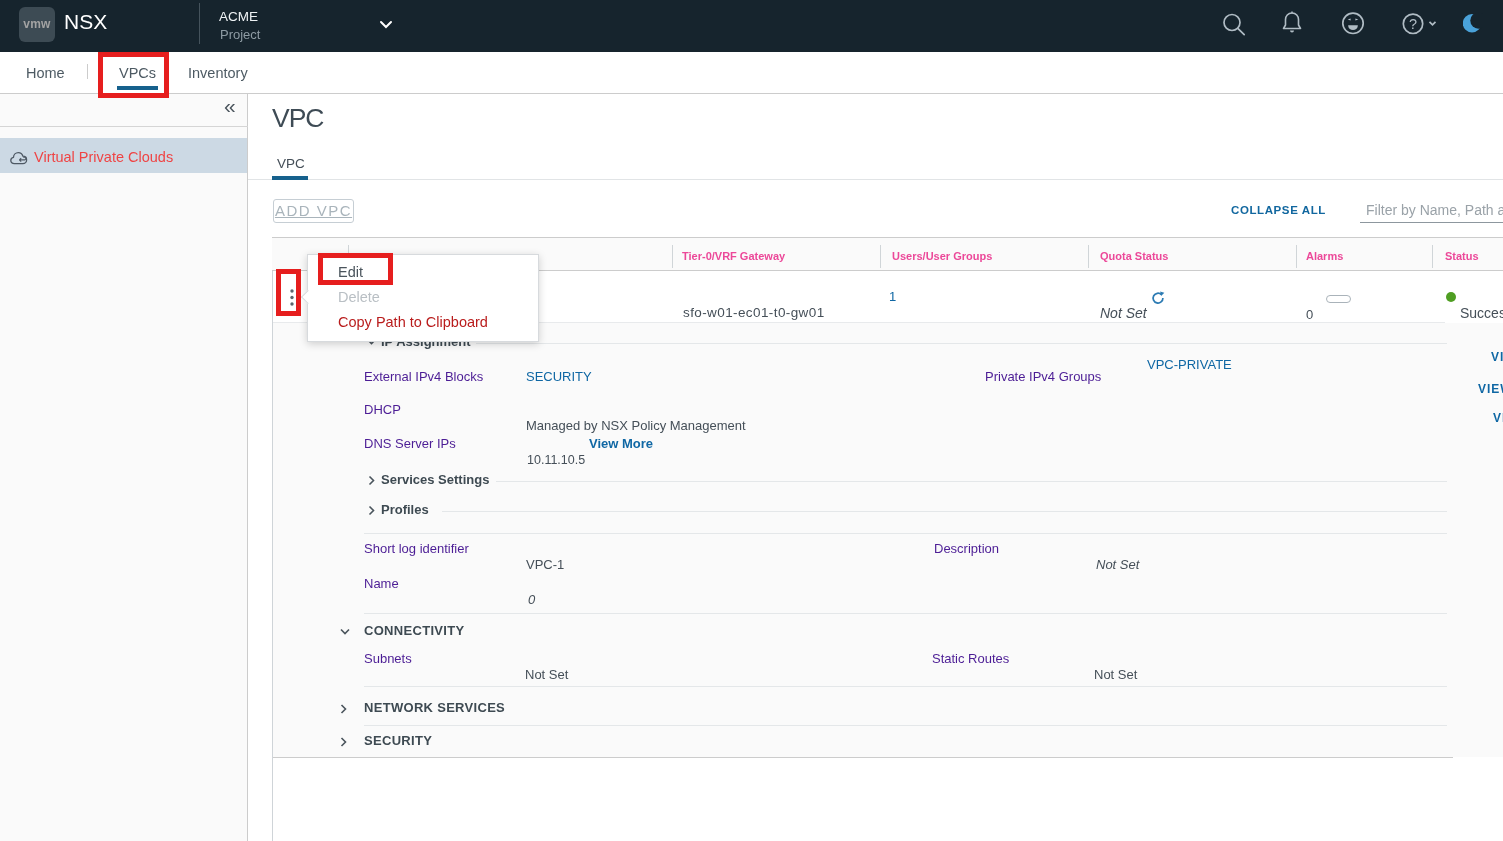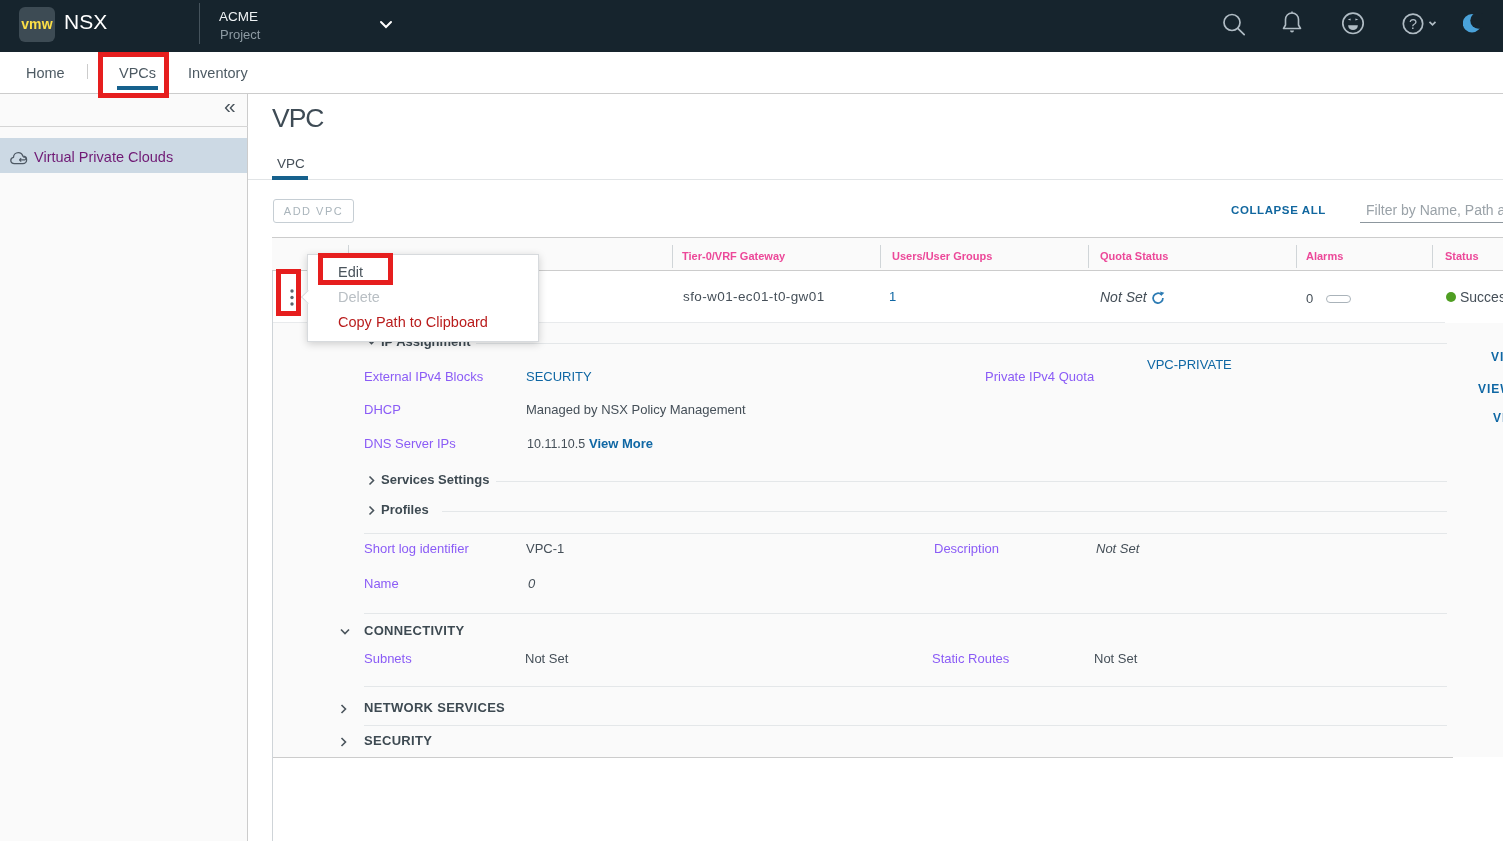--- a/index.html
+++ b/index.html
@@ -1,34 +1,34 @@
 <!DOCTYPE html>
 <html><head>
 <meta charset="utf-8">
 <style>
   html,body{margin:0;padding:0;}
   body{font-family:"Liberation Sans",sans-serif;}
   #page{position:relative;width:1503px;height:841px;overflow:hidden;background:#fff;}
   .abs{position:absolute;}
-  .lbl{font-size:13px;color:#8b5cf6;line-height:18px;}
-  .val{font-size:13px;color:#454f58;line-height:18px;}
+  .lbl{font-size:13px;color:#4c1d95;line-height:18px;}
+  .val{font-size:13px;color:#454f58;line-height:18px;margin-top:16px;}
   .link{font-size:13px;color:#0f67a4;line-height:18px;}
   .sec{font-size:13px;font-weight:bold;color:#3e4a52;line-height:18px;}
   .hdr{font-size:11px;font-weight:bold;color:#ec4899;line-height:18px;}
   .hline{height:1px;background:#e4e7e9;}
   .vline{width:1px;background:#d0d5d8;}
   .redbox{position:absolute;border:5px solid #e61e1e;z-index:50;}
 </style>
 </head>
 <body>
 <div id="page">
 
   <div class="abs" style="left:0;top:0;width:1503px;height:52px;background:#16242d;"></div>
   <div class="abs" style="left:19px;top:7px;width:36px;height:35px;border-radius:6px;background:#3d4b54;text-align:center;">
-     <span style="font-size:14px;font-weight:bold;color:#fde047;line-height:35px;letter-spacing:0.2px;">vmw</span></div>
+     <span style="font-size:12px;font-weight:bold;color:#a3a3a3;line-height:35px;letter-spacing:0.2px;">vmw</span></div>
   <div class="abs" style="left:64px;top:13px;font-size:21px;color:#fff;line-height:18px;">NSX</div>
   <div class="abs" style="left:199px;top:3px;width:1px;height:41px;background:#45535c;"></div>
   <div class="abs" style="left:219px;top:9px;font-size:13.5px;color:#eef2f4;line-height:15px;">ACME</div>
   <div class="abs" style="left:220px;top:28px;font-size:13px;color:#8e9ba3;line-height:14px;">Project</div>
   <svg class="abs" style="left:379px;top:20px;" width="14" height="10" viewBox="0 0 14 10">
      <path d="M2 2 L7 7 L12 2" fill="none" stroke="#fff" stroke-width="2" stroke-linecap="round"></path>
     </svg>
 
   <svg class="abs" style="left:1221px;top:11px;" width="26" height="26" viewBox="0 0 26 26">
     <circle cx="11" cy="11.5" r="8" fill="none" stroke="#b0bcc4" stroke-width="1.7"></circle>
@@ -64,29 +64,29 @@
   <div class="abs" style="left:188px;top:65px;font-size:14.5px;color:#4d5a63;line-height:16px;">Inventory</div>
 
   <div class="abs" style="left:0;top:94px;width:247px;height:747px;background:#fafafa;border-right:1px solid #ccc;"></div>
   <div class="abs" style="left:224px;top:94px;font-size:21px;color:#4a545c;line-height:24px;">«</div>
   <div class="abs" style="left:0;top:126px;width:248px;height:1px;background:#d5d5d5;"></div>
   <div class="abs" style="left:0;top:138px;width:247px;height:35px;background:#ccd9e4;"></div>
   <svg class="abs" style="left:10px;top:151px;" width="19" height="14" viewBox="0 0 19 14">
     <path d="M4.3 12.7 C2.2 12.7 0.8 11.2 0.8 9.4 C0.8 7.8 2 6.5 3.5 6.3 C3.6 3.7 5.7 1.7 8.3 1.7 C10.5 1.7 12.3 3.2 12.9 5.2 C15 5.3 16.6 6.9 16.6 9 C16.6 11 15 12.7 12.9 12.7 Z" fill="none" stroke="#4e5964" stroke-width="1.3" stroke-linejoin="round"></path>
     <path d="M9.3 8.9 L15.2 8.9 M9.3 8.9 L11.2 7.2 M9.3 8.9 L11.2 10.6 M13.2 6.3 L15.8 6.3 L15.8 8.9" fill="none" stroke="#4e5964" stroke-width="1.1"></path>
     </svg>
-  <div class="abs" style="left:34px;top:149px;font-size:14.5px;color:#701a75;line-height:17px;">Virtual Private Clouds</div>
+  <div class="abs" style="left:34px;top:149px;font-size:14.5px;color:#ef4444;line-height:17px;">Virtual Private Clouds</div>
 
   <div class="abs" style="left:272px;top:103px;font-size:26.5px;letter-spacing:-1px;color:#3e4b55;line-height:30px;">VPC</div>
   <div class="abs" style="left:277px;top:156px;font-size:13.5px;color:#454f58;line-height:16px;">VPC</div>
   <div class="abs" style="left:248px;top:179px;width:1255px;height:1px;background:#e1e4e6;"></div>
   <div class="abs" style="left:272px;top:176px;width:36px;height:4px;background:#16618d;"></div>
 
   <div class="abs" style="left:273px;top:199px;width:81px;height:24px;border:1px solid #c6ced4;border-radius:3px;box-sizing:border-box;text-align:center;">
-    <span style="font-size:11px;letter-spacing:1.5px;color:#a9b4bb;line-height:22px;">ADD VPC</span></div>
+    <span style="font-size:15px;letter-spacing:1.5px;color:#a9b4bb;line-height:22px;text-decoration:underline;">ADD VPC</span></div>
   <div class="abs" style="left:1231px;top:203px;font-size:11.5px;font-weight:bold;letter-spacing:0.6px;color:#11679f;line-height:15px;">COLLAPSE ALL</div>
   <div class="abs" style="left:1366px;top:202px;font-size:14px;color:#9aa2a8;line-height:16px;white-space:nowrap;">Filter by Name, Path a</div>
   <div class="abs" style="left:1360px;top:222px;width:143px;height:1px;background:#8d979e;"></div>
 
   <div class="abs" style="left:272px;top:237px;width:1px;height:604px;background:#cfd4d8;"></div>
   <div class="abs" style="left:272px;top:237px;width:1231px;height:34px;background:#fafafa;border-top:1px solid #ccc;border-bottom:1px solid #ccc;box-sizing:border-box;"></div>
   <div class="abs vline" style="left:348px;top:245px;height:23px;"></div>
   <div class="abs vline" style="left:672px;top:245px;height:23px;"></div>
   <div class="abs vline" style="left:880px;top:245px;height:23px;"></div>
   <div class="abs vline" style="left:1088px;top:245px;height:23px;"></div>
@@ -116,21 +116,21 @@
   <div class="abs" style="left:273px;top:757px;width:1180px;height:1px;background:#ccc;"></div>
 
   <svg class="abs" style="left:366px;top:337px;" width="11" height="9" viewBox="0 0 11 9">
     <path d="M1.5 2.5 L5.5 6.5 L9.5 2.5" fill="none" stroke="#4a545c" stroke-width="1.6"></path>
     </svg>
   <div class="abs sec" style="left:381px;top:333px;">IP Assignment</div>
   <div class="abs hline" style="left:476px;top:343px;width:971px;"></div>
 
   <div class="abs lbl" style="left:364px;top:368px;">External IPv4 Blocks</div>
   <div class="abs link" style="left:526px;top:368px;">SECURITY</div>
-  <div class="abs lbl" style="left:985px;top:368px;">Private IPv4 Quota</div>
+  <div class="abs lbl" style="left:985px;top:368px;">Private IPv4 Groups</div>
   <div class="abs link" style="left:1147px;top:356px;">VPC-PRIVATE</div>
 
   <div class="abs lbl" style="left:364px;top:401px;">DHCP</div>
   <div class="abs val" style="left:526px;top:401px;text-align:right;">Managed by NSX Policy Management</div>
 
   <div class="abs lbl" style="left:364px;top:435px;">DNS Server IPs</div>
   <div class="abs val" style="left:527px;top:435px;font-size:12.5px;">10.11.10.5</div>
   <div class="abs link" style="left:589px;top:435px;font-weight:bold;">View More</div>
 
   <svg class="abs" style="left:367px;top:475px;" width="9" height="11" viewBox="0 0 9 11">

